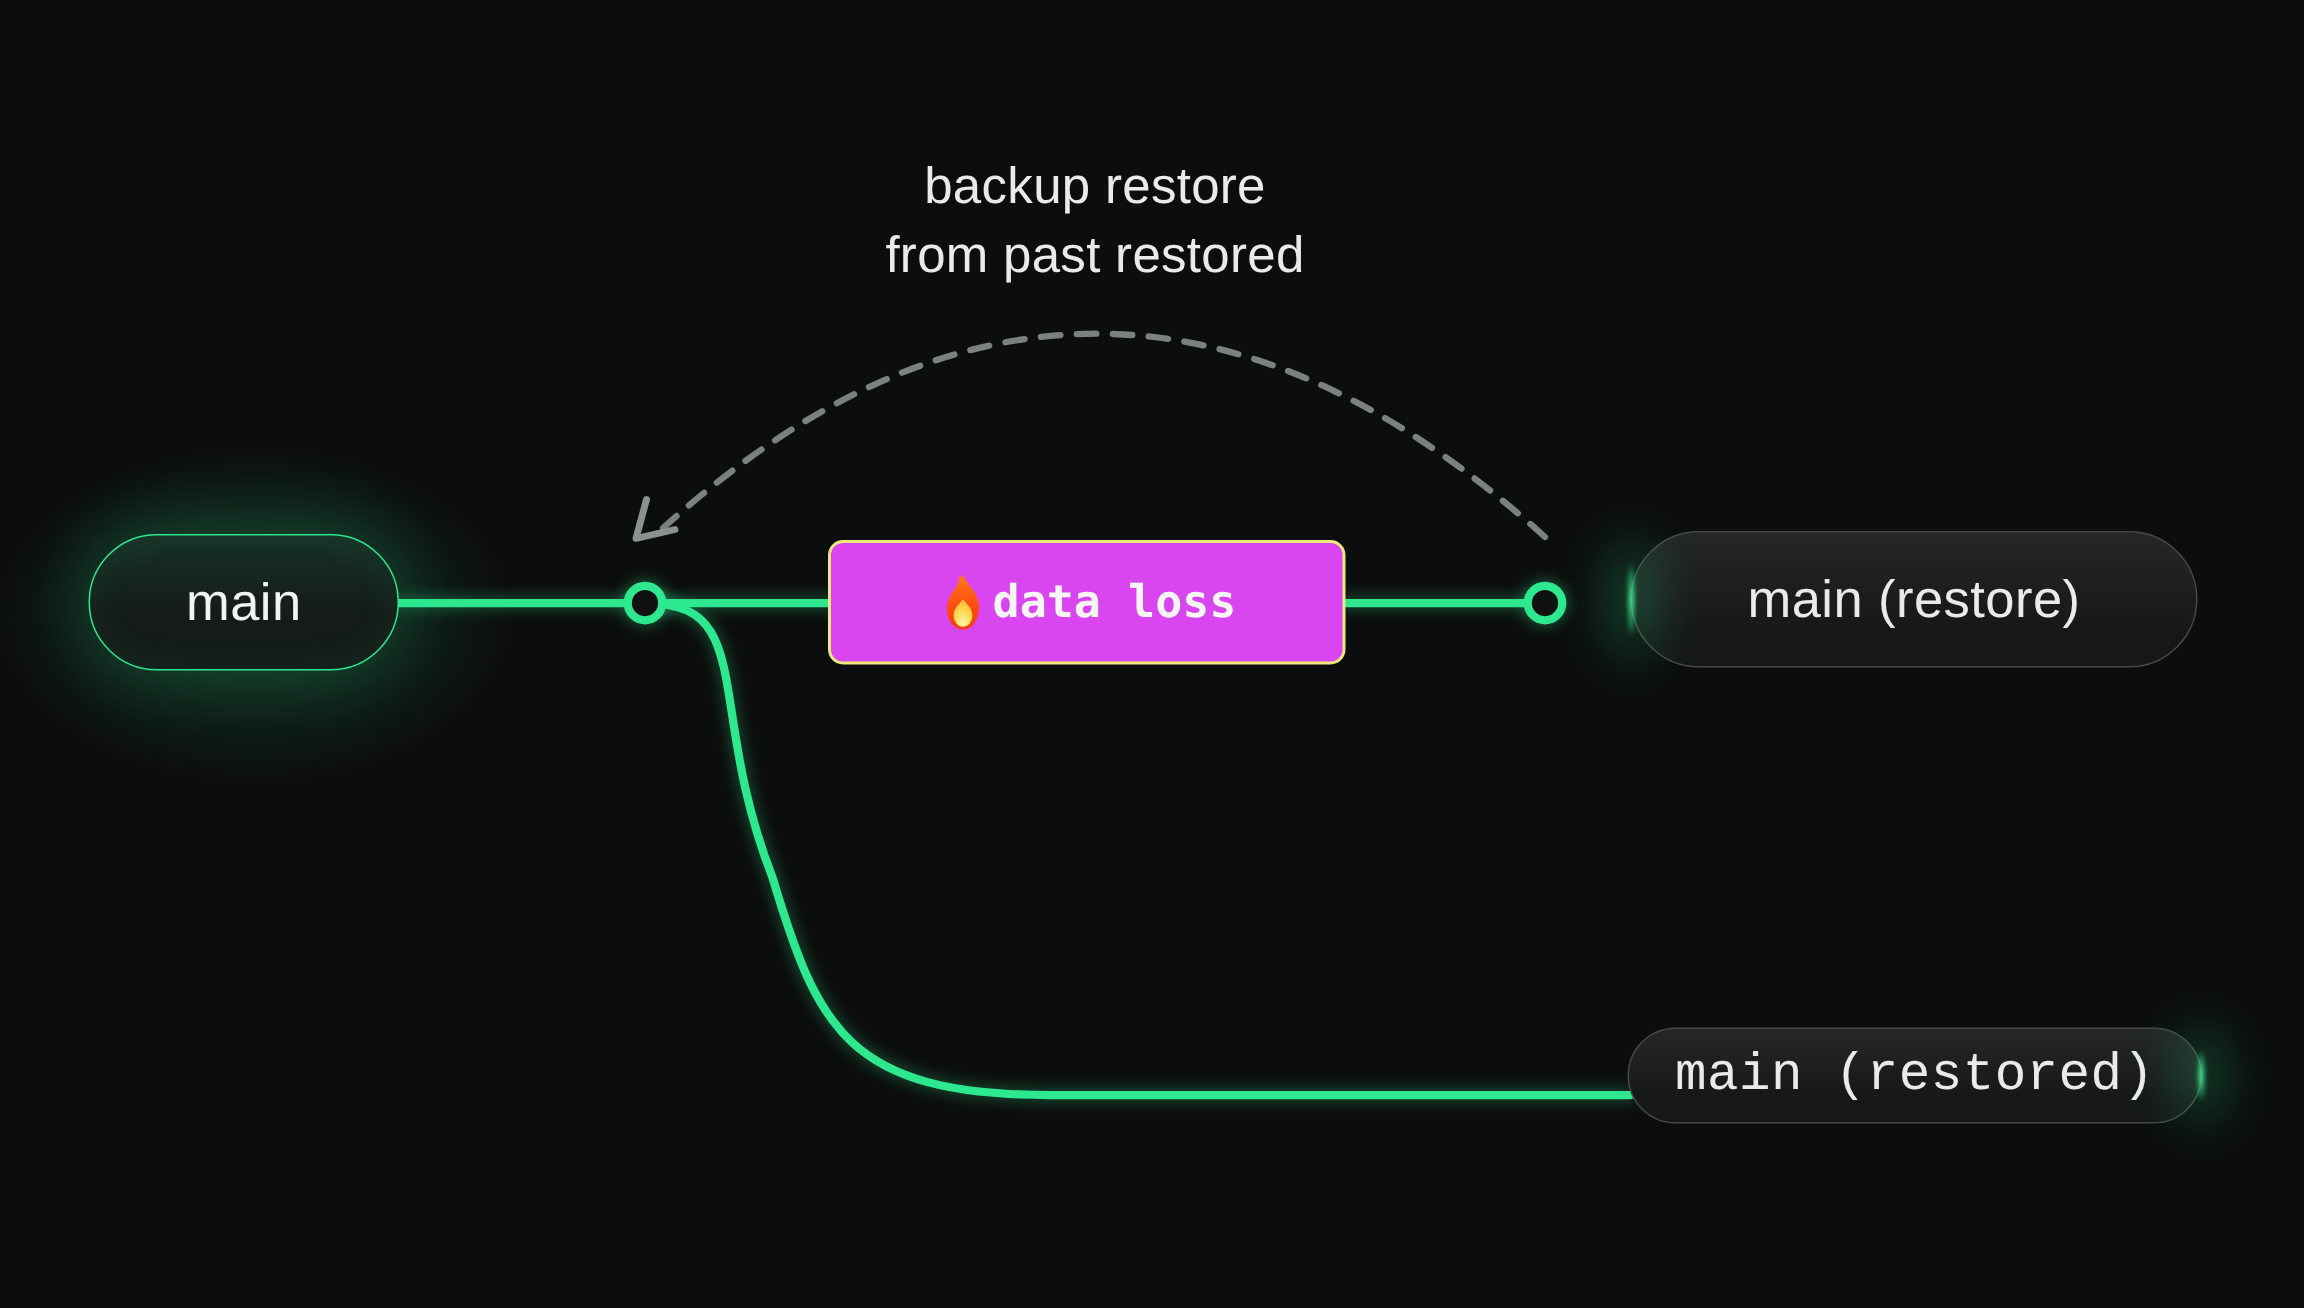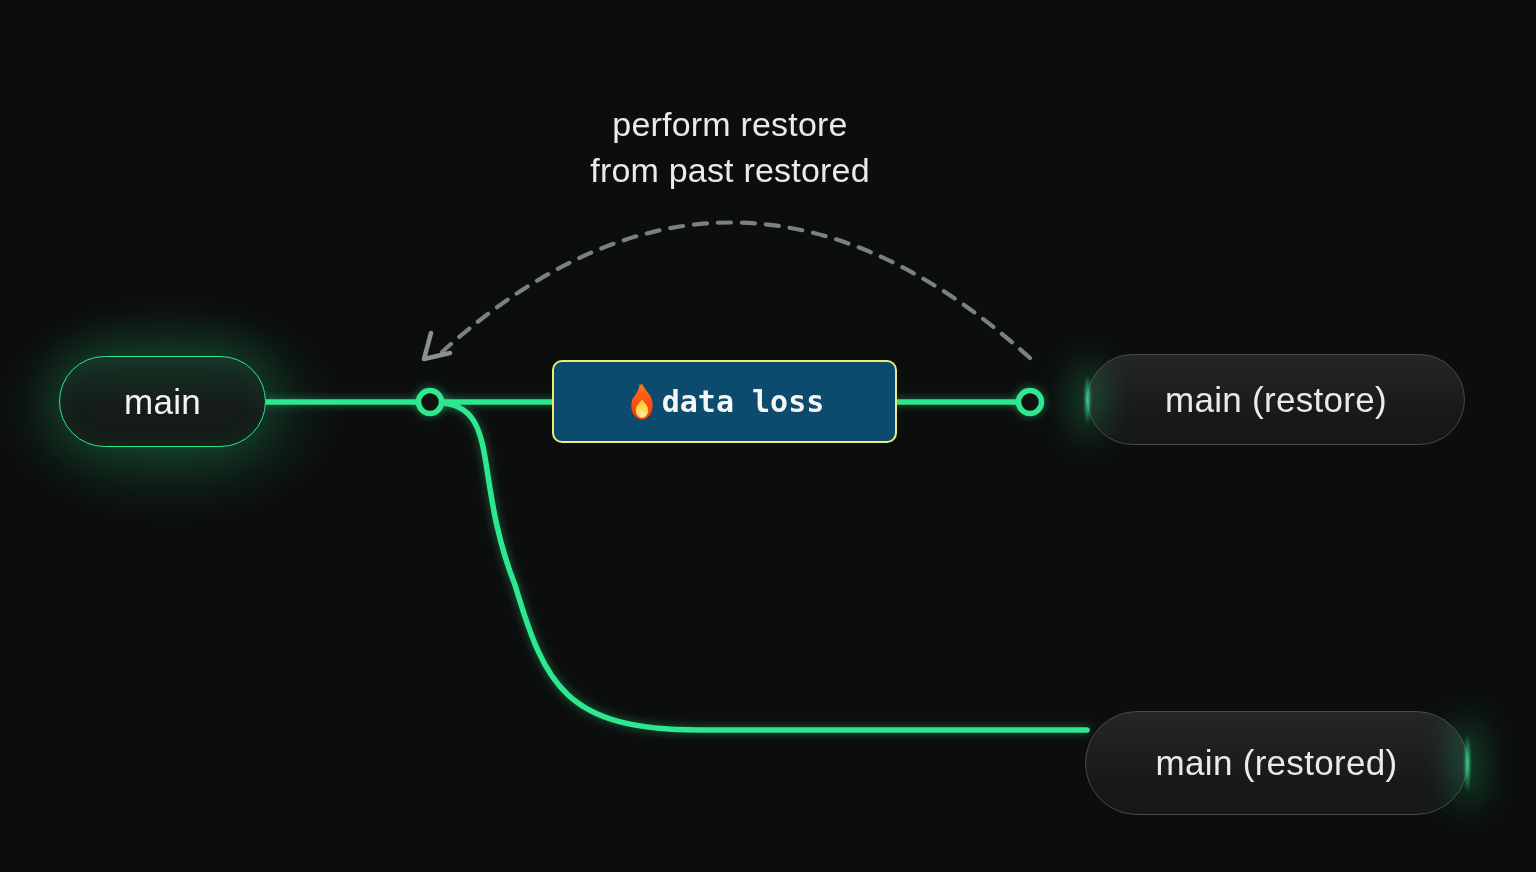--- a/index.html
+++ b/index.html
@@ -56,38 +56,38 @@
       linear-gradient(180deg, rgba(46,232,144,0.12), rgba(46,232,144,0.02) 60%),
       #141716;
     box-shadow:0 0 46px 6px rgba(46,232,144,0.20), inset 0 0 26px rgba(46,232,144,0.07);
     color:#f2f4f3;
   }
   .pill-side{
     border:1.5px solid var(--color-node_border);
     background:linear-gradient(180deg,#242726 0%, #161818 75%);
   }
   .pill-backup{left:1087px;top:354px;width:378px;height:91px;}
-  .pill-restored{left:1085px;top:711px;width:383px;height:104px;}
+  .pill-restored{left:1085px;top:685px;width:383px;height:64px;font-family:Liberation Mono, monospace;}
 
   .crescent{
     position:absolute;top:18%;height:64%;width:7px;
     border-radius:50%;
     background:radial-gradient(closest-side, rgba(90,255,180,0.95), rgba(46,232,144,0.55) 60%, transparent 100%);
     filter:blur(1.5px);
     box-shadow:0 0 34px 10px rgba(46,232,144,0.30);
     pointer-events:none;
   }
   .crescent-left{left:-4px;}
   .crescent-right{right:-4px;}
 
   .event-box{
     position:absolute;left:552px;top:360px;width:345px;height:83px;
     border:2.5px solid var(--color-event_border);
     border-radius:10px;
-    background:#0c4a6e;
+    background:#d946ef;
     display:flex;align-items:center;justify-content:center;gap:3px;
     font-family:"DejaVu Sans Mono", monospace;
     font-weight:bold;font-size:30px;color:#f5f6f4;
   }
   .flame{width:34px;height:40px;flex:none;}
 </style>
 </head>
 <body>
 
 <div class="canvas">
@@ -102,21 +102,21 @@
 
     <path class="stroke-dashed" stroke-width="4.2" stroke-dasharray="13 11" stroke-linecap="round" d="M1030 358 Q 733 90 442 352"></path>
 
     <path class="stroke-arrow" stroke-width="4.6" stroke-linecap="round" stroke-linejoin="round" d="M431 333 L 424 359 L 450 353"></path>
 
     <circle class="commit-dot glowline" cx="430" cy="402" r="11.5" stroke-width="5.5"></circle>
     <circle class="commit-dot glowline" cx="1030" cy="402" r="11.5" stroke-width="5.5"></circle>
   </svg>
 
   <div class="annotation">
-    <div>perform restore</div>
+    <div>backup restore</div>
     <div>from past restored</div>
   </div>
 
   <div class="pill pill-main">
     <span>main</span>
   </div>
 
   <div class="event-box">
     <svg class="flame" viewBox="0 0 24 28">
       <defs>

